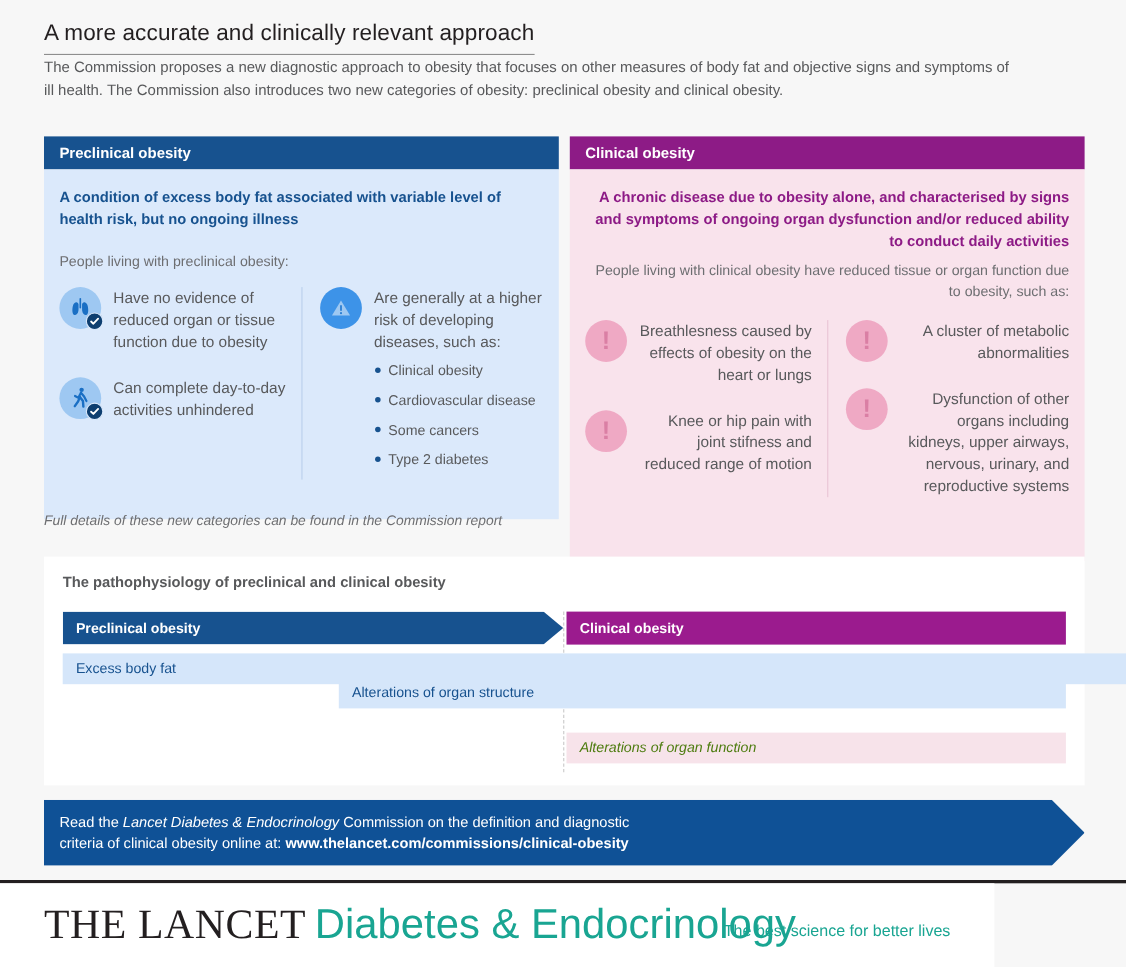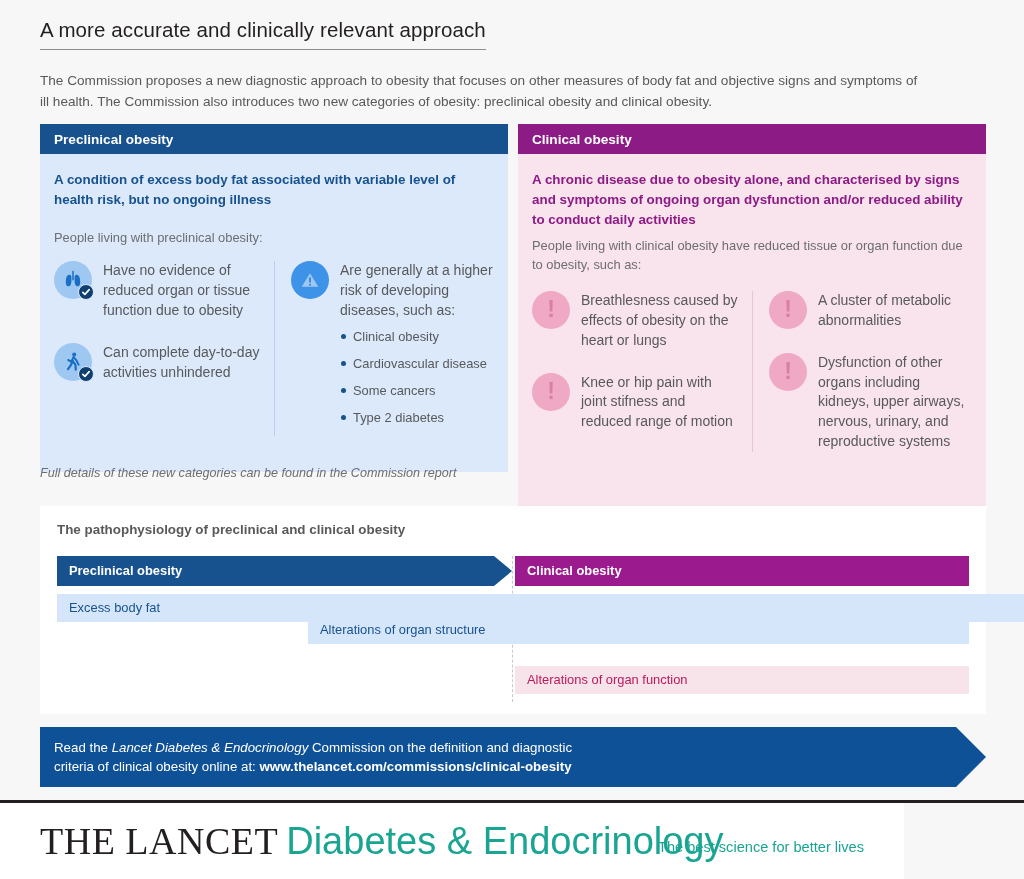--- a/index.html
+++ b/index.html
@@ -31,21 +31,21 @@
   .page-title {
     font-size: 20.5px;
     color: #231f20;
     font-weight: 400;
     letter-spacing: .1px;
     padding-bottom: 7px;
     border-bottom: 1.2px solid #8e8e8e;
     display: inline-block;
   }
   .intro {
-    margin-top: 20px;
+    margin-top: 0;
     font-size: 13.6px;
     line-height: 1.58;
     color: #58595b;
     width: 880px;
   }
 
   
   .panels {
     position: absolute;
     left: 40px;
@@ -65,21 +65,21 @@
     font-weight: 700;
     box-sizing: border-box;
   }
   .panel.pre .panel-head  { background: #17528f; }
   .panel.cli .panel-head  { background: #8d1b86; }
   .panel-body {
     box-sizing: border-box;
     padding: 16px 14px 24px 14px;
   }
   .panel.pre .panel-body { background: #dbe9fb; height: 318px; }
-  .panel.cli .panel-body { background: #f9e3ec; height: 356px; }
+  .panel.cli .panel-body { background: #f9e3ec; height: 356px; text-align: right; }
 
   .lede {
     font-size: 13.4px;
     font-weight: 700;
     line-height: 1.48;
     margin: 0 0 0 0;
   }
   .panel.pre .lede { color: #17528f; }
   .panel.cli .lede { color: #8d1b86; }
 
@@ -247,21 +247,21 @@
     left: 12px;
     height: 30px;
     line-height: 30px;
     z-index: 2;
   }
   .bar1 { left: 0;   top: 38px; width: 1004px; background: #d5e6fa; }
   .bar1 .lbl { left: 12px; color: #17528f; }
   .bar2 { left: 251px; top: 60px; width: 661px; background: #d5e6fa; }
   .bar2 .lbl { left: 12px; color: #17528f; }
   .bar3 { left: 458px; top: 110px; width: 454px; background: #f7e3ea; }
-  .bar3 .lbl { left: 12px; color: #be185d; }
+  .bar3 .lbl { left: 12px; color: #4d7c0f; font-style: italic; }
 
   
   .cta {
     position: absolute;
     left: 40px;
     top: 727px;
     width: 946px;
     height: 60px;
   }
   .cta .shape {

